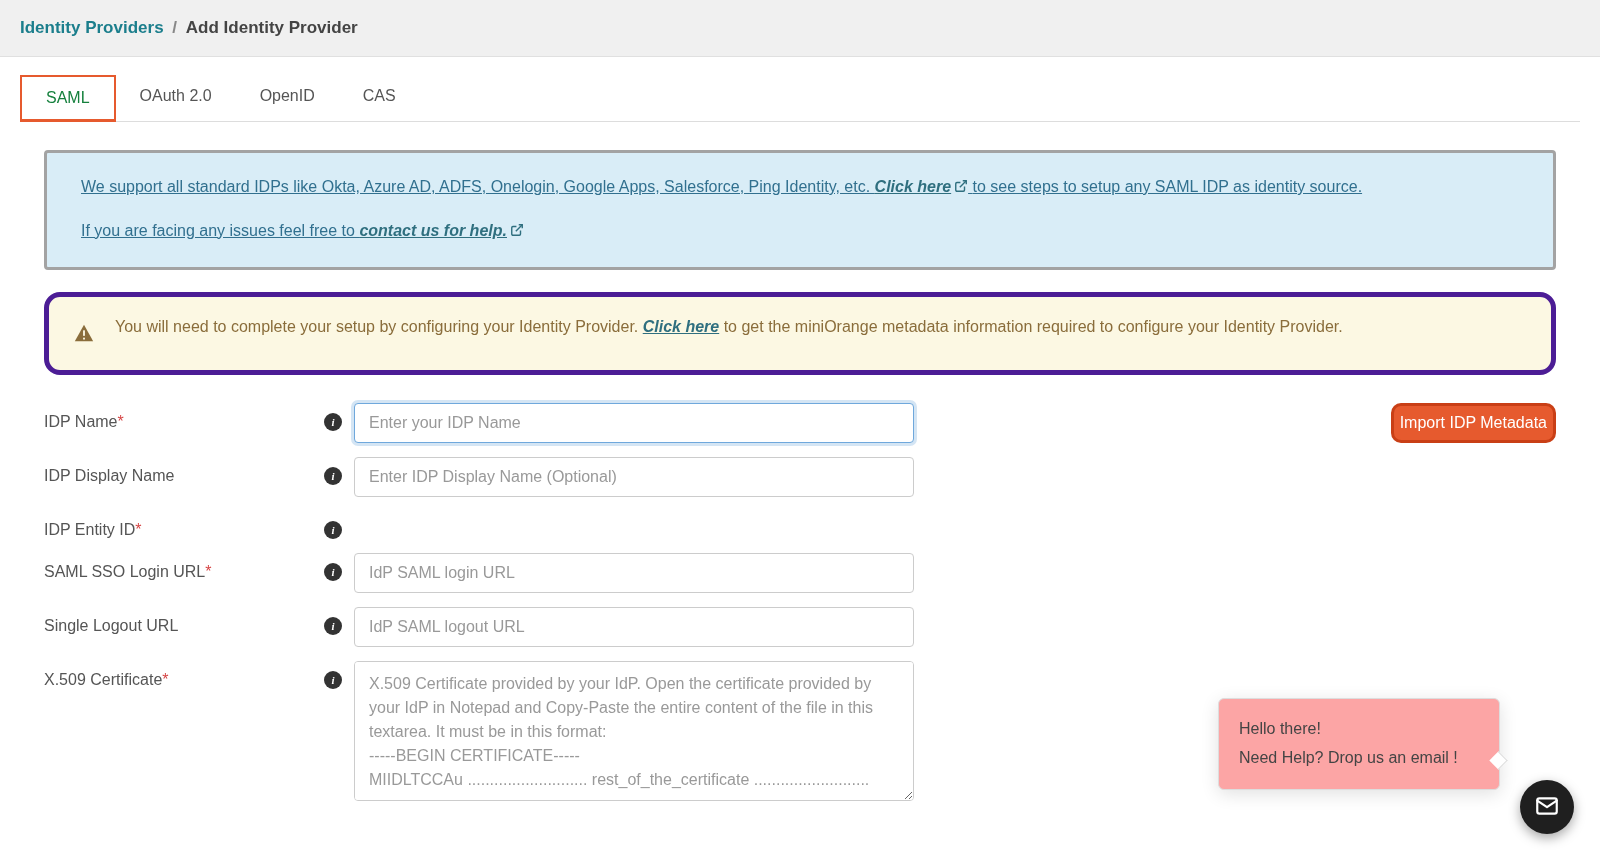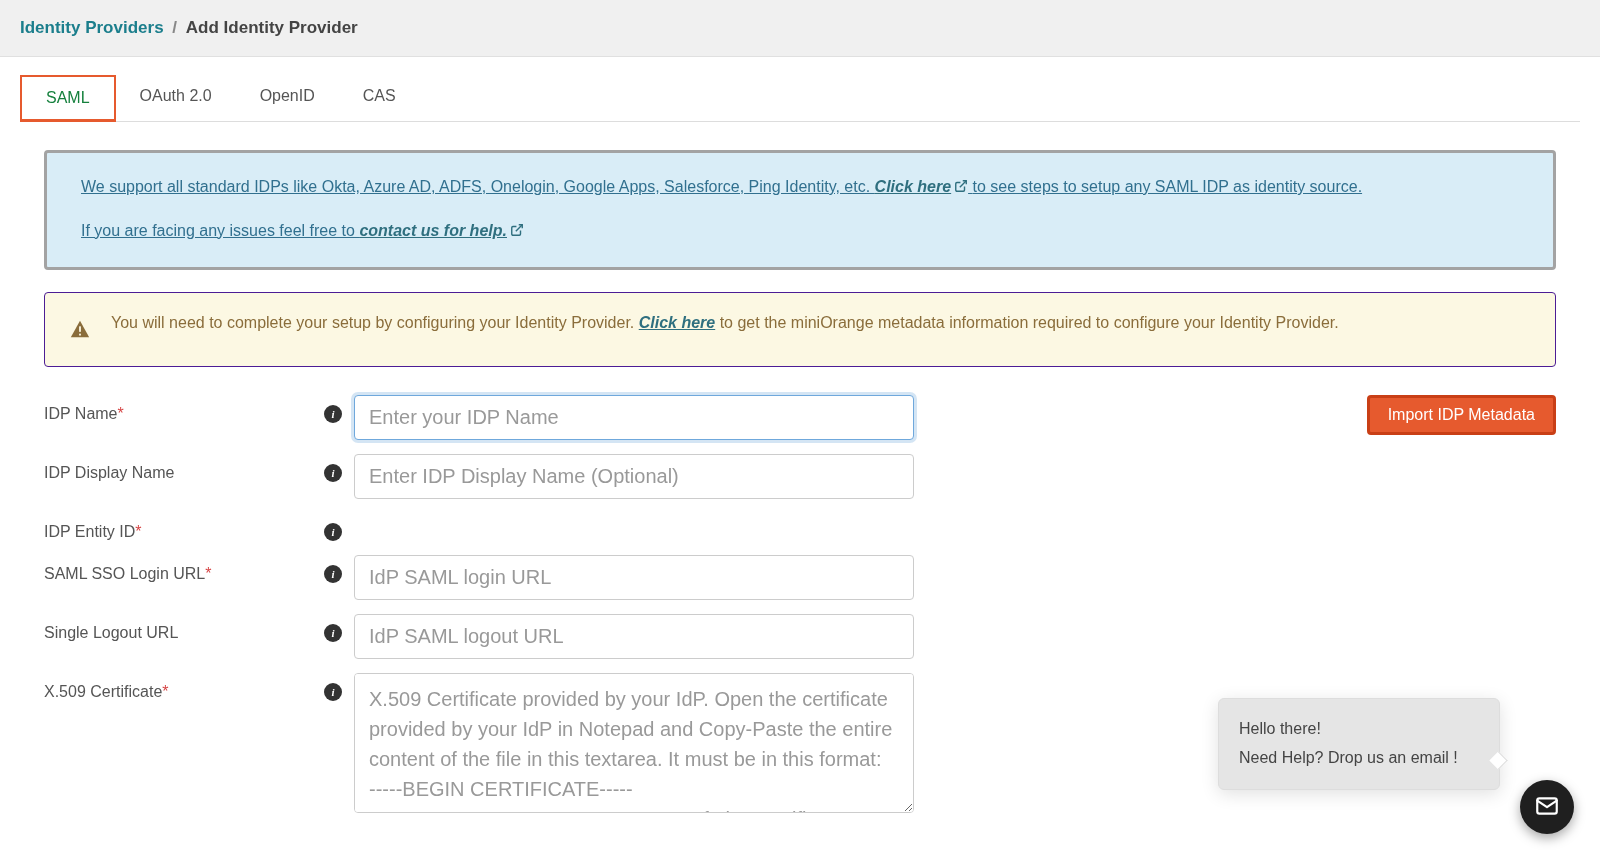--- a/index.html
+++ b/index.html
@@ -63,22 +63,22 @@
     color: #2f6f7f;
     font-style: italic;
     font-weight: 600;
     text-decoration: underline;
   }
   .info-box p + p { margin-top: 18px; }
 
   .warn-box {
     margin: 22px 24px 0 24px;
     background: #fcf8e3;
-    border: 1px solid #4c1d95;
-    border-radius: 4px;
+    border: 5px solid #4c1d95;
+    border-radius: 16px;
     padding: 18px 24px;
     color: #8a6d3b;
     font-size: 16px;
     line-height: 1.55;
     display: flex;
     align-items: flex-start;
     gap: 20px;
   }
   .warn-box a {
     color: #2f6f7f;
@@ -126,21 +126,21 @@
     font-family: Georgia, serif;
     cursor: pointer;
     font-style: italic;
   }
   .input-col {
     flex: 0 0 560px;
   }
   .input-col input, .input-col textarea {
     width: 100%;
     padding: 10px 14px;
-    font-size: 20px;
+    font-size: 16px;
     border: 1px solid #ccc;
     border-radius: 4px;
     color: #555;
     font-family: inherit;
   }
   .input-col input::placeholder, .input-col textarea::placeholder {
     color: #999;
   }
   .input-col input.focused {
     border: 1px solid #6fa8dc;
@@ -155,33 +155,33 @@
   .action-col {
     flex: 1;
     display: flex;
     justify-content: flex-end;
     align-items: flex-start;
   }
   .import-btn {
     background: #e65a2e;
     color: #fff;
     border: 3px solid #c93f16;
-    border-radius: 4px;
-    padding: 8px 18px;
+    border-radius: 10px;
+    padding: 8px 6px;
     font-size: 16px;
     font-weight: 500;
     cursor: pointer;
     margin-left: 38px;
   }
 
   .help-popup {
     position: fixed;
     bottom: 70px;
     right: 100px;
-    background: #e5e5e5;
+    background: #fca5a5;
     border: 1px solid #ddd;
     border-radius: 6px;
     box-shadow: 0 4px 18px rgba(0,0,0,0.12);
     padding: 16px 20px;
     font-size: 16px;
     color: #444;
     line-height: 1.8;
     width: 282px;
   }
   .help-popup::after {

